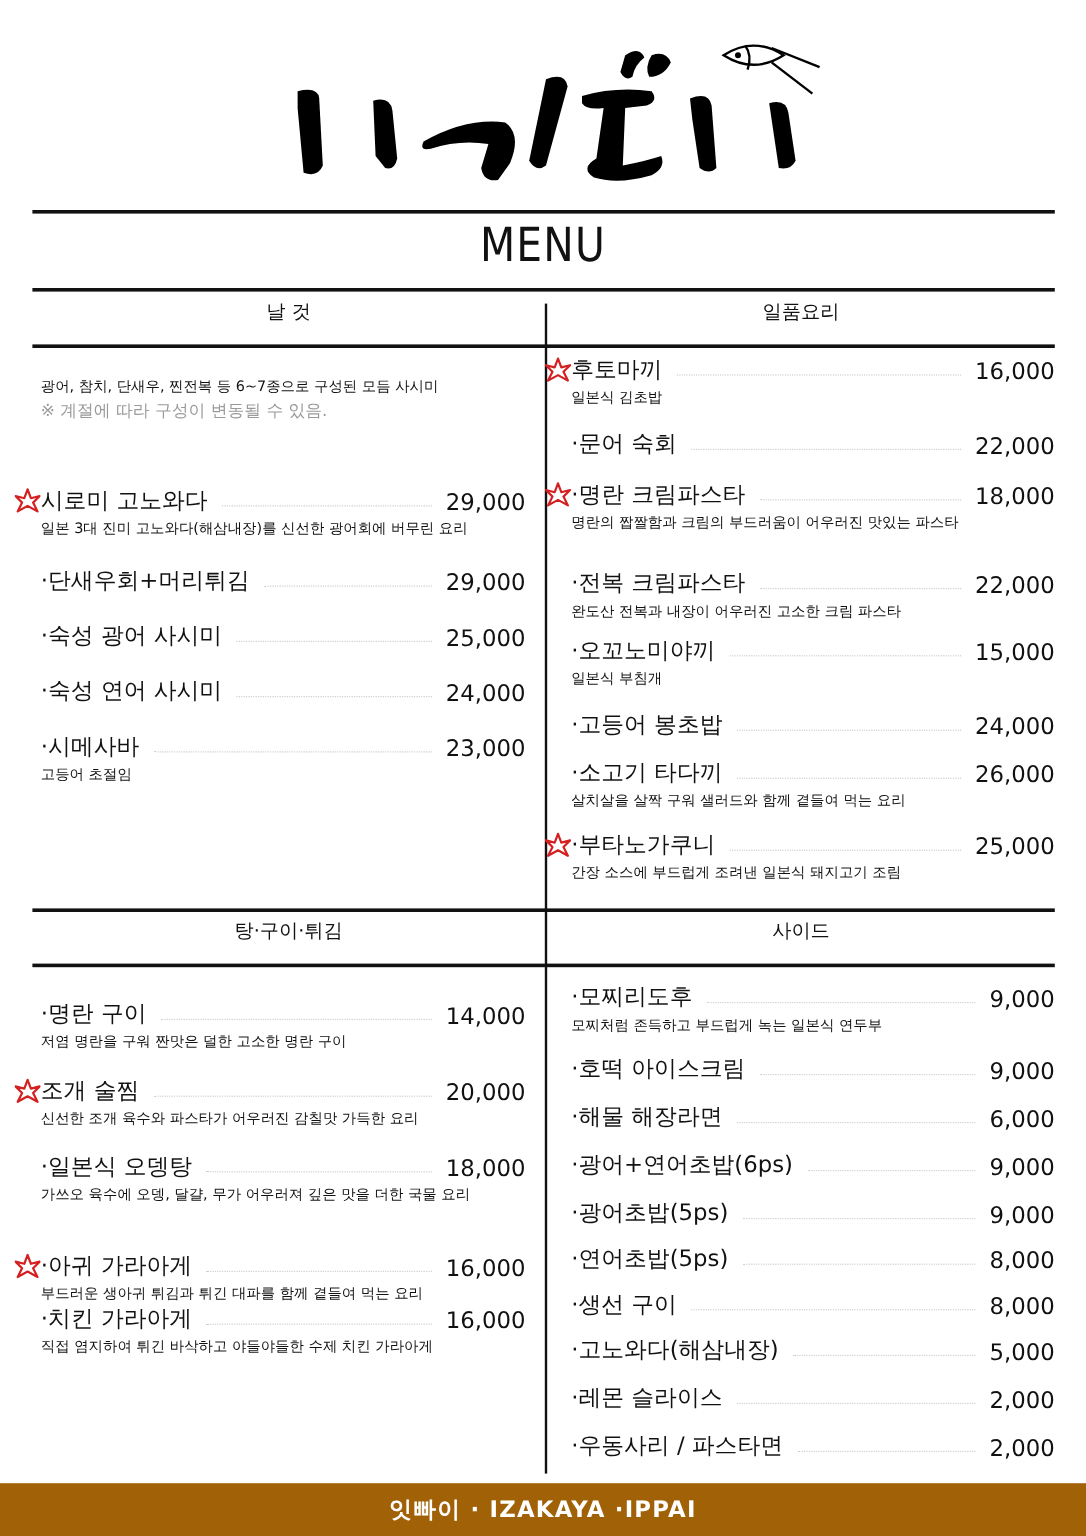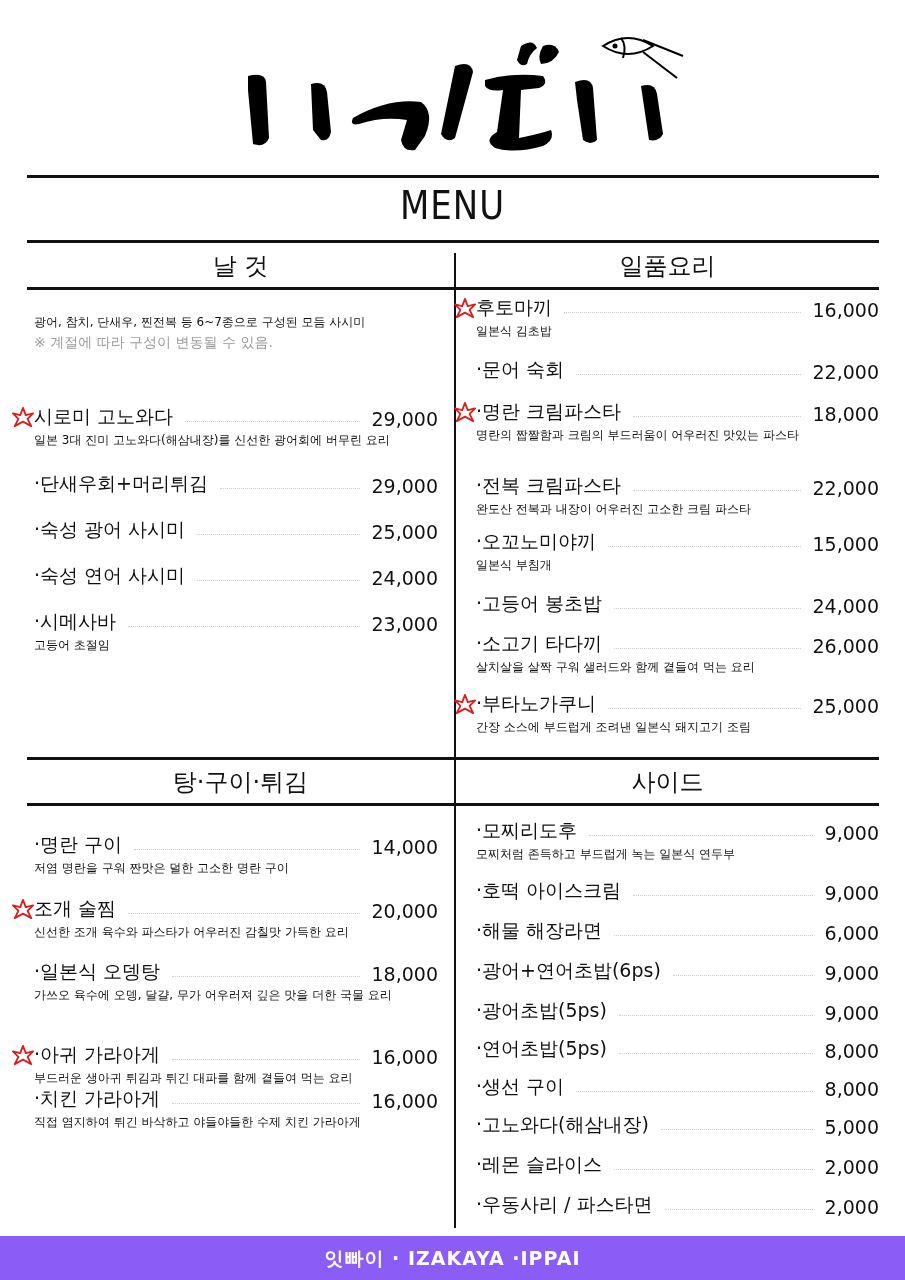--- a/index.html
+++ b/index.html
@@ -8,33 +8,33 @@
 
   .logo { position: absolute; left: 0; top: 20px; width: 905px; height: 150px; }
   .logo svg { display: block; margin: 0 auto; }
 
   .rule { position: absolute; left: 27px; width: 852px; height: 3px; background: #111; }
   .vline { position: absolute; left: 454px; width: 2px; background: #111; }
 
   .menu-title { position: absolute; left: 0; top: 185px; width: 905px; text-align: center;
     font-family: "DejaVu Sans", sans-serif; font-size: 34px; letter-spacing: 1px; transform: scaleY(1.15); }
 
-  .sec-head { position: absolute; text-align: center; font-size: 24px; }
+  .sec-head { position: absolute; text-align: center; font-size: 16px; }
 
   .col { position: absolute; }
   .item { position: absolute; left: 0; width: 100%; }
   .item-row { display: flex; align-items: flex-end; height: 28px; }
   .item-name { font-size: 19px; white-space: nowrap; position: relative; }
   .dots { flex: 1; border-bottom: 1px dotted #cfcfcf; margin: 0 12px 8px 12px; min-width: 10px; }
   .item-price { font-size: 19px; white-space: nowrap; }
   .item-desc { font-size: 12px; margin-top: 2px; white-space: nowrap; }
   .item-note { font-size: 14px; color: #9a9a9a; margin-top: 3px; white-space: nowrap; }
   .star { position: absolute; left: -22px; top: 2px; width: 22px; height: 22px; }
 
-  .footer { position: absolute; left: 0; top: 1236px; width: 905px; height: 44px; background: #8b5cf6;
+  .footer { position: absolute; left: 0; top: 1236px; width: 905px; height: 44px; background: #a16207;
     color: #fff; text-align: center; font-size: 19px; line-height: 44px; font-weight: bold; letter-spacing: 1px; }
 </style>
 </head>
 <body>
 
 <div class="logo">
   <svg width="500" height="150" viewBox="0 0 500 150">
     <g fill="#000">
 
       <path d="M45 56 Q62 52 63 62 L66 118 Q62 128 50 124 L45 70 Z"></path>

